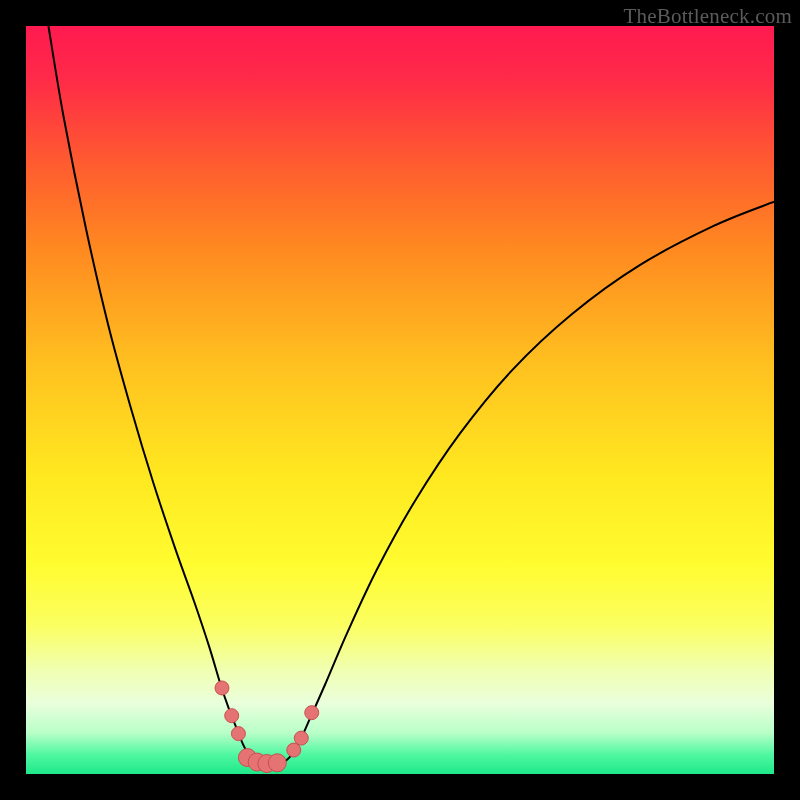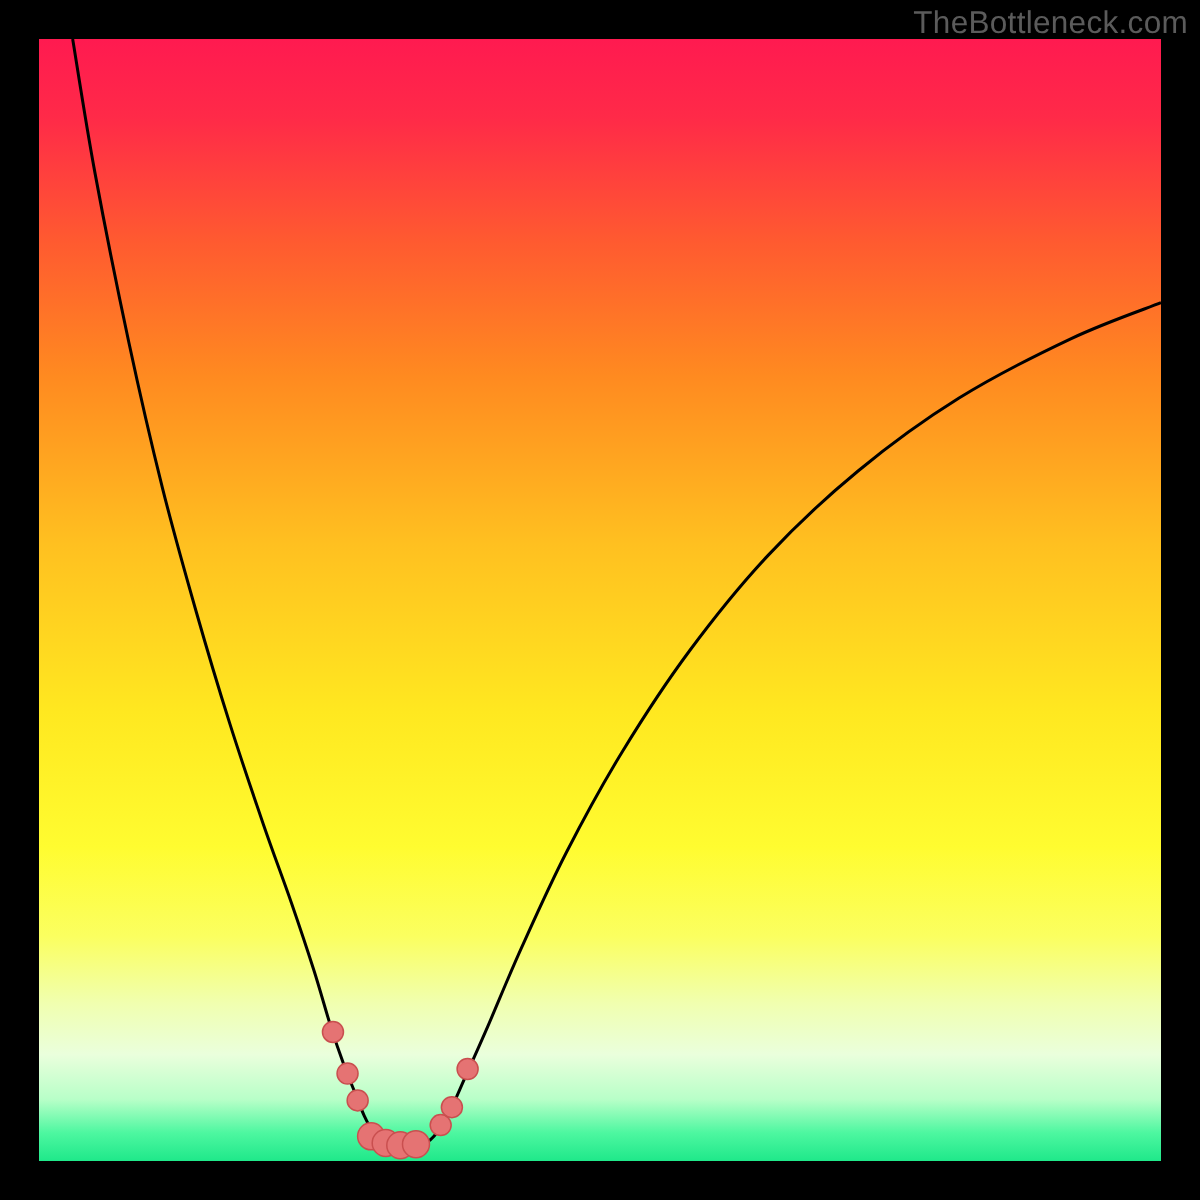--- a/index.html
+++ b/index.html
@@ -28,20 +28,21 @@
   }
   .watermark {
     position: absolute;
     top: 4px;
     right: 8px;
     color: #5b5b5b;
     font-size: 21px;
     font-weight: 500;
     letter-spacing: 0.2px;
     user-select: none;
+    font-family: Liberation Serif, serif;
   }
 </style>
 </head>
 <body>
 
 <div class="frame">
   <svg class="plot" viewBox="0 0 748 748" preserveAspectRatio="none">
     <defs>
       <linearGradient id="bg-grad" x1="0" y1="0" x2="0" y2="1">
           <stop offset="0%" stop-color="#ff1a50"></stop>

